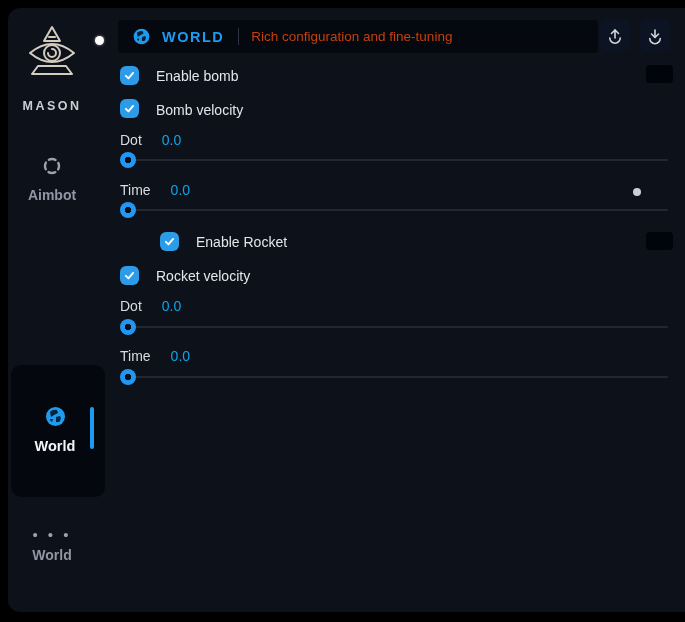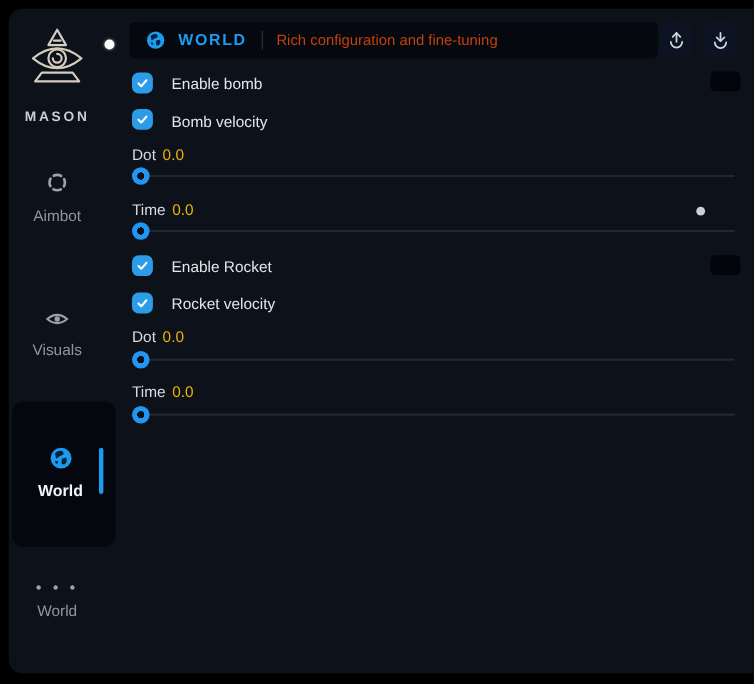--- a/index.html
+++ b/index.html
@@ -17,21 +17,21 @@
   .brand{position:absolute;left:0;top:16px;width:88px;text-align:center;}
   .brand svg{display:block;margin:0 auto;}
   .brand-name{
     margin-top:21px;color:#c9cdd4;font-size:12.5px;font-weight:bold;
     letter-spacing:2.5px;
   }
   .nav-item{
     position:absolute;left:0;width:88px;text-align:center;cursor:pointer;
     color:#8e97a3;
   }
-  .nav-item .nav-label{font-size:14px;margin-top:7px;}
+  .nav-item .nav-label{font-size:14px;margin-top:7px;font-weight:bold;}
   .nav-aimbot{top:148px;}
   .nav-visuals{top:274px;}
   .nav-misc{top:522px;}
   .nav-selected-panel{
     position:absolute;left:3px;top:357px;width:94px;height:132px;
     background:#04070d;border-radius:10px;cursor:pointer;
   }
   .nav-world{
     position:absolute;left:0;top:40px;width:88px;text-align:center;color:#fff;
   }
@@ -60,32 +60,32 @@
   
   .check-row{position:absolute;left:112px;display:flex;align-items:center;}
   .checkbox{
     width:19px;height:19px;border-radius:6px;background:#2d9ce8;
     display:flex;align-items:center;justify-content:center;cursor:pointer;
     flex:0 0 auto;
   }
   .check-label{margin-left:17px;color:#e3e6ea;font-size:14px;}
   .row-1{top:58px;}
   .row-2{top:91px;align-items:flex-end;}
-  .row-3{top:224px;}
+  .row-3{top:224px;margin-left:40px;}
   .row-4{top:258px;align-items:center;}
   .keybox{
     position:absolute;left:638px;width:27px;height:18px;border-radius:4px;
     background:#01040a;cursor:pointer;
   }
   .keybox-1{top:57px;}
   .keybox-2{top:224px;}
   .slider-label{
     position:absolute;left:112px;font-size:14px;color:#d8dce1;
   }
-  .slider-label .val{color:#eab308;margin-left:6px;}
+  .slider-label .val{color:#0ea5e9;margin-left:20px;}
   .lbl-1{top:124px;}
   .lbl-2{top:174px;}
   .lbl-3{top:290px;}
   .lbl-4{top:340px;}
   .slider{
     position:absolute;left:112px;width:548px;height:16px;cursor:pointer;
   }
   .sl-1{top:144px;}
   .sl-2{top:194px;}
   .sl-3{top:311px;}
@@ -134,29 +134,20 @@
 
     <div class="nav-item nav-aimbot">
       <span>
         <svg width="20" height="20" viewBox="0 0 20 20" fill="none">
           <circle cx="10" cy="10" r="7" stroke="#9aa2ad" stroke-width="2.4" stroke-dasharray="7 4" stroke-dashoffset="3.5" stroke-linecap="round"></circle>
         </svg>
       </span>
       <div class="nav-label">Aimbot</div>
     </div>
 
-    <div class="nav-item nav-visuals">
-      <span>
-        <svg width="22" height="16" viewBox="0 0 22 16" fill="none">
-          <path d="M2 8 Q11 0.5 20 8 Q11 15.5 2 8 Z" stroke="#9aa2ad" stroke-width="1.8"></path>
-          <circle cx="11" cy="8" r="2.4" fill="#9aa2ad"></circle>
-        </svg>
-      </span>
-      <div class="nav-label">Visuals</div>
-    </div>
 
     <div class="nav-selected-panel">
       <div class="nav-world">
         <span>
           <svg width="23" height="23" viewBox="0 0 23 23" fill="none">
             <circle cx="11.5" cy="11.5" r="9.5" fill="#1d9bf0"></circle>
             <path d="M6 7 Q9 4 13 5 L14 8 L10 10 L7 12 Z" fill="#07233c"></path>
             <path d="M12 12 L16 11 Q18 14 15 17 L12 17 Z" fill="#07233c"></path>
             <path d="M6 14 L9 14 L8 17 Q6 16 6 14 Z" fill="#07233c"></path>
           </svg>

